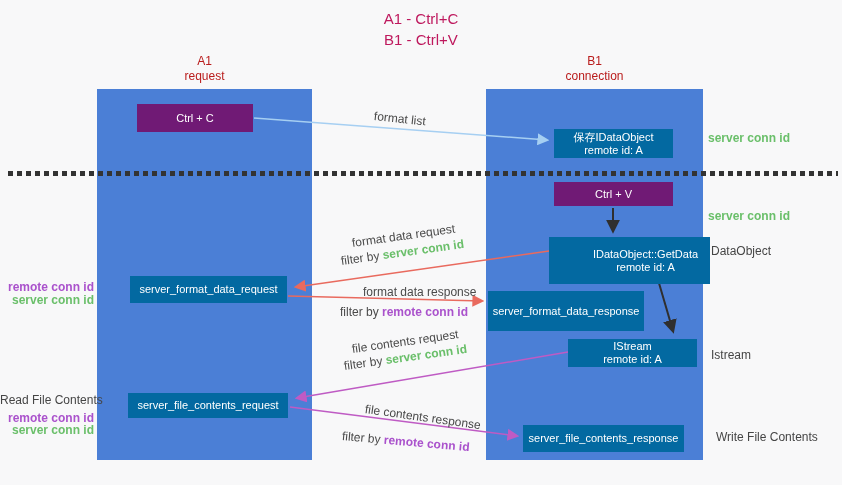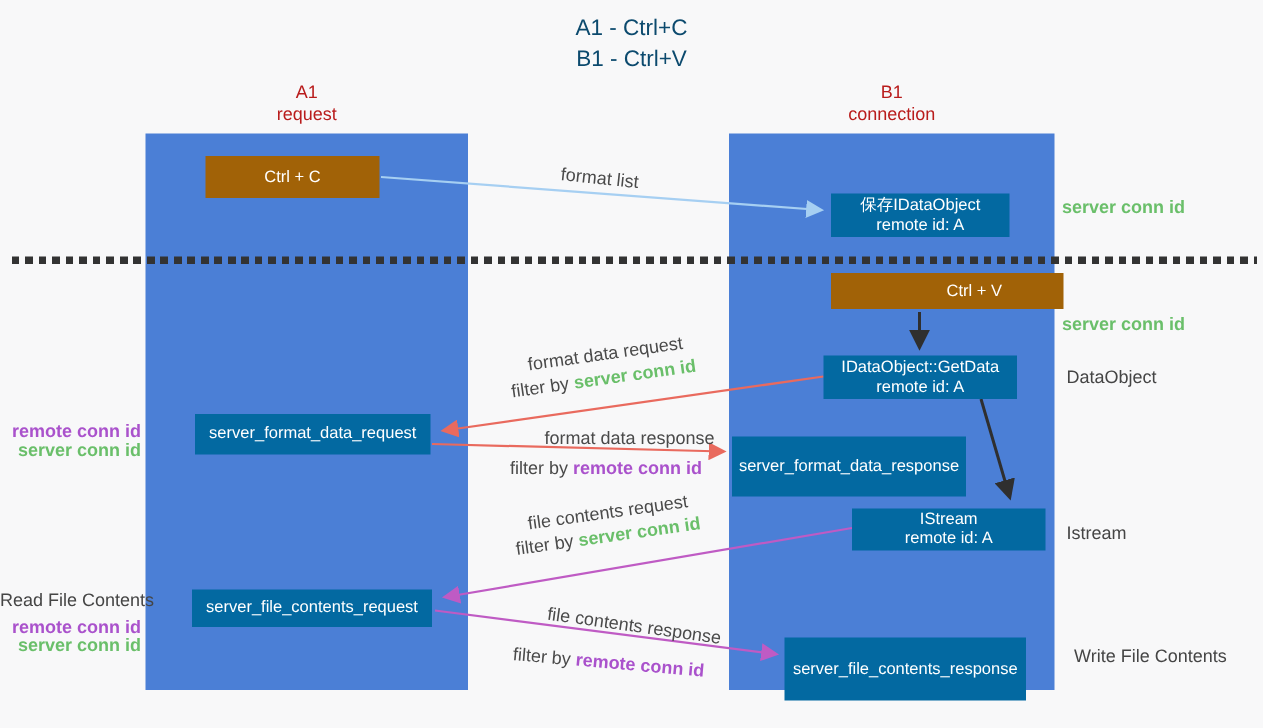--- a/index.html
+++ b/index.html
@@ -6,42 +6,42 @@
   body{
     width:842px;height:485px;position:relative;overflow:hidden;
     background:#f8f8f9;
     font-family:"Liberation Sans","DejaVu Sans",sans-serif;
     color:#454545;
   }
   .abs{position:absolute;}
   
   .title{
     top:8px;left:0;width:842px;text-align:center;
-    font-size:15px;line-height:21px;color:#0c4a6e;
+    font-size:15px;line-height:21px;color:#be185d;
   }
   
   .lane-header{
     text-align:center;font-size:12px;line-height:15px;color:#b91c1c;
     width:217px;top:54px;
   }
   
   .lane{background:#4b7fd6;top:89px;height:371px;}
   .lane-left{left:97px;width:215px;}
   .lane-right{left:486px;width:217px;}
   
   .dotted{
     top:171px;left:8px;width:830px;height:5px;
     background:repeating-linear-gradient(90deg,#333 0 5px,transparent 5px 9px);
   }
   
   .box{
     display:flex;flex-direction:column;align-items:center;justify-content:center;
     color:#fff;font-size:11px;line-height:13px;text-align:center;white-space:nowrap;
   }
-  .green{background:#a16207;}
+  .green{background:#701a75;}
   .orange{background:#0369a1;}
   
   .flow-label{
     font-size:12px;color:#4a4a4a;white-space:nowrap;transform-origin:left center;
   }
   .bold-green{color:#6abf6a;font-weight:bold;}
   .bold-purple{color:#aa52cc;font-weight:bold;}
   
   .side-right{left:708px;font-size:12px;white-space:nowrap;}
   .side-left{left:0;width:94px;text-align:right;font-size:12px;white-space:nowrap;}
@@ -96,25 +96,25 @@
 
 <div class="abs box green" style="left:137px;top:104px;width:116px;height:28px;">
   <span>Ctrl + C</span>
 </div>
 
 <div class="abs box orange" style="left:554px;top:129px;width:119px;height:29px;">
   <span>保存IDataObject</span>
   <span>remote id: A</span>
 </div>
 
-<div class="abs box green" style="left:554px;top:182px;width:119px;height:24px;padding-left:36px;">
+<div class="abs box green" style="left:554px;top:182px;width:119px;height:24px;">
   <span>Ctrl + V</span>
 </div>
 
-<div class="abs box orange" style="left:549px;top:237px;width:129px;height:29px;">
+<div class="abs box orange" style="left:549px;top:237px;width:129px;height:47px;padding-left:32px;">
   <span>IDataObject::GetData</span>
   <span>remote id: A</span>
 </div>
 
 <div class="abs box orange" style="left:130px;top:276px;width:157px;height:27px;">
   <span>server_format_data_request</span>
 </div>
 
 <div class="abs box orange" style="left:488px;top:291px;width:156px;height:40px;">
   <span>server_format_data_response</span>
@@ -122,21 +122,21 @@
 
 <div class="abs box orange" style="left:568px;top:339px;width:129px;height:28px;">
   <span>IStream</span>
   <span>remote id: A</span>
 </div>
 
 <div class="abs box orange" style="left:128px;top:393px;width:160px;height:25px;">
   <span>server_file_contents_request</span>
 </div>
 
-<div class="abs box orange" style="left:523px;top:425px;width:161px;height:42px;">
+<div class="abs box orange" style="left:523px;top:425px;width:161px;height:27px;">
   <span>server_file_contents_response</span>
 </div>
 
 <div class="abs flow-label" style="left:374px;top:109px;transform:rotate(6deg);">format list</div>
 
 <div class="abs flow-label" style="left:352px;top:236px;transform:rotate(-8deg);">format data request</div>
 <div class="abs flow-label" style="left:341px;top:254px;transform:rotate(-8deg);">
   <span>filter by </span><span class="bold-green">server conn id</span>
 </div>
 

